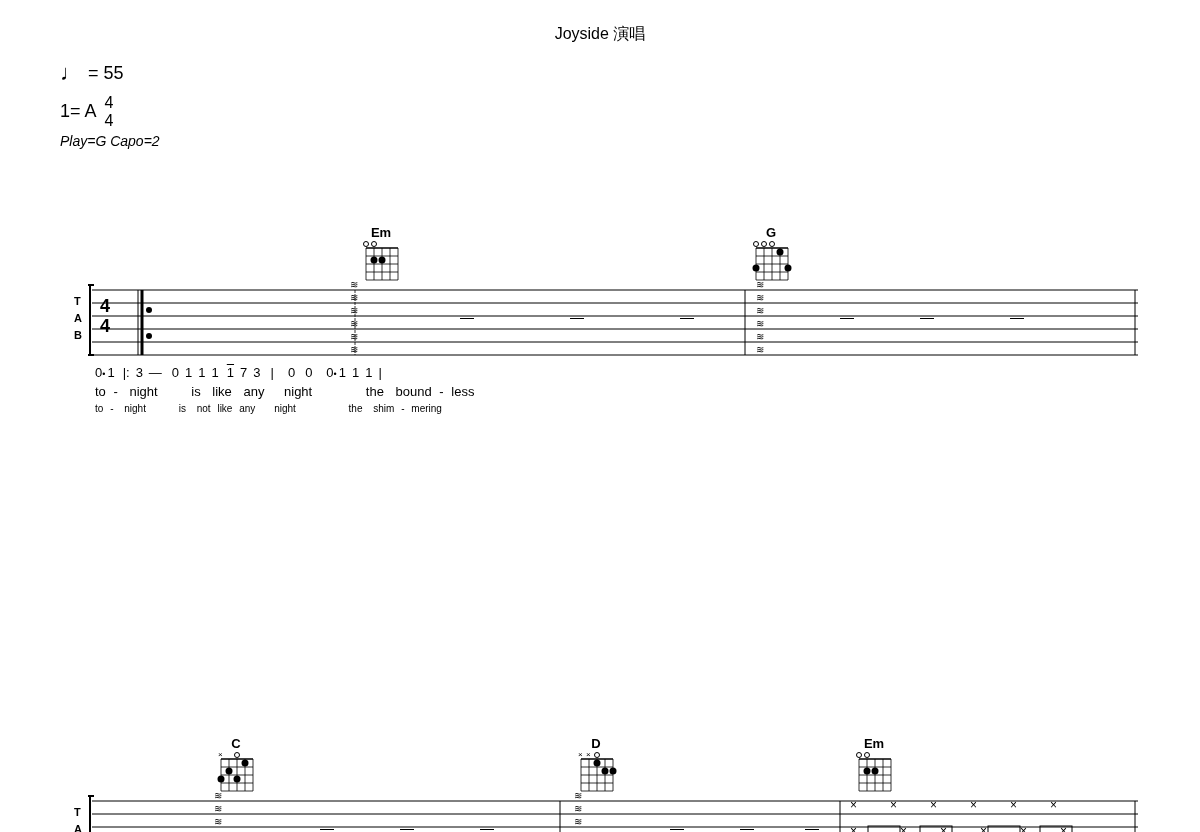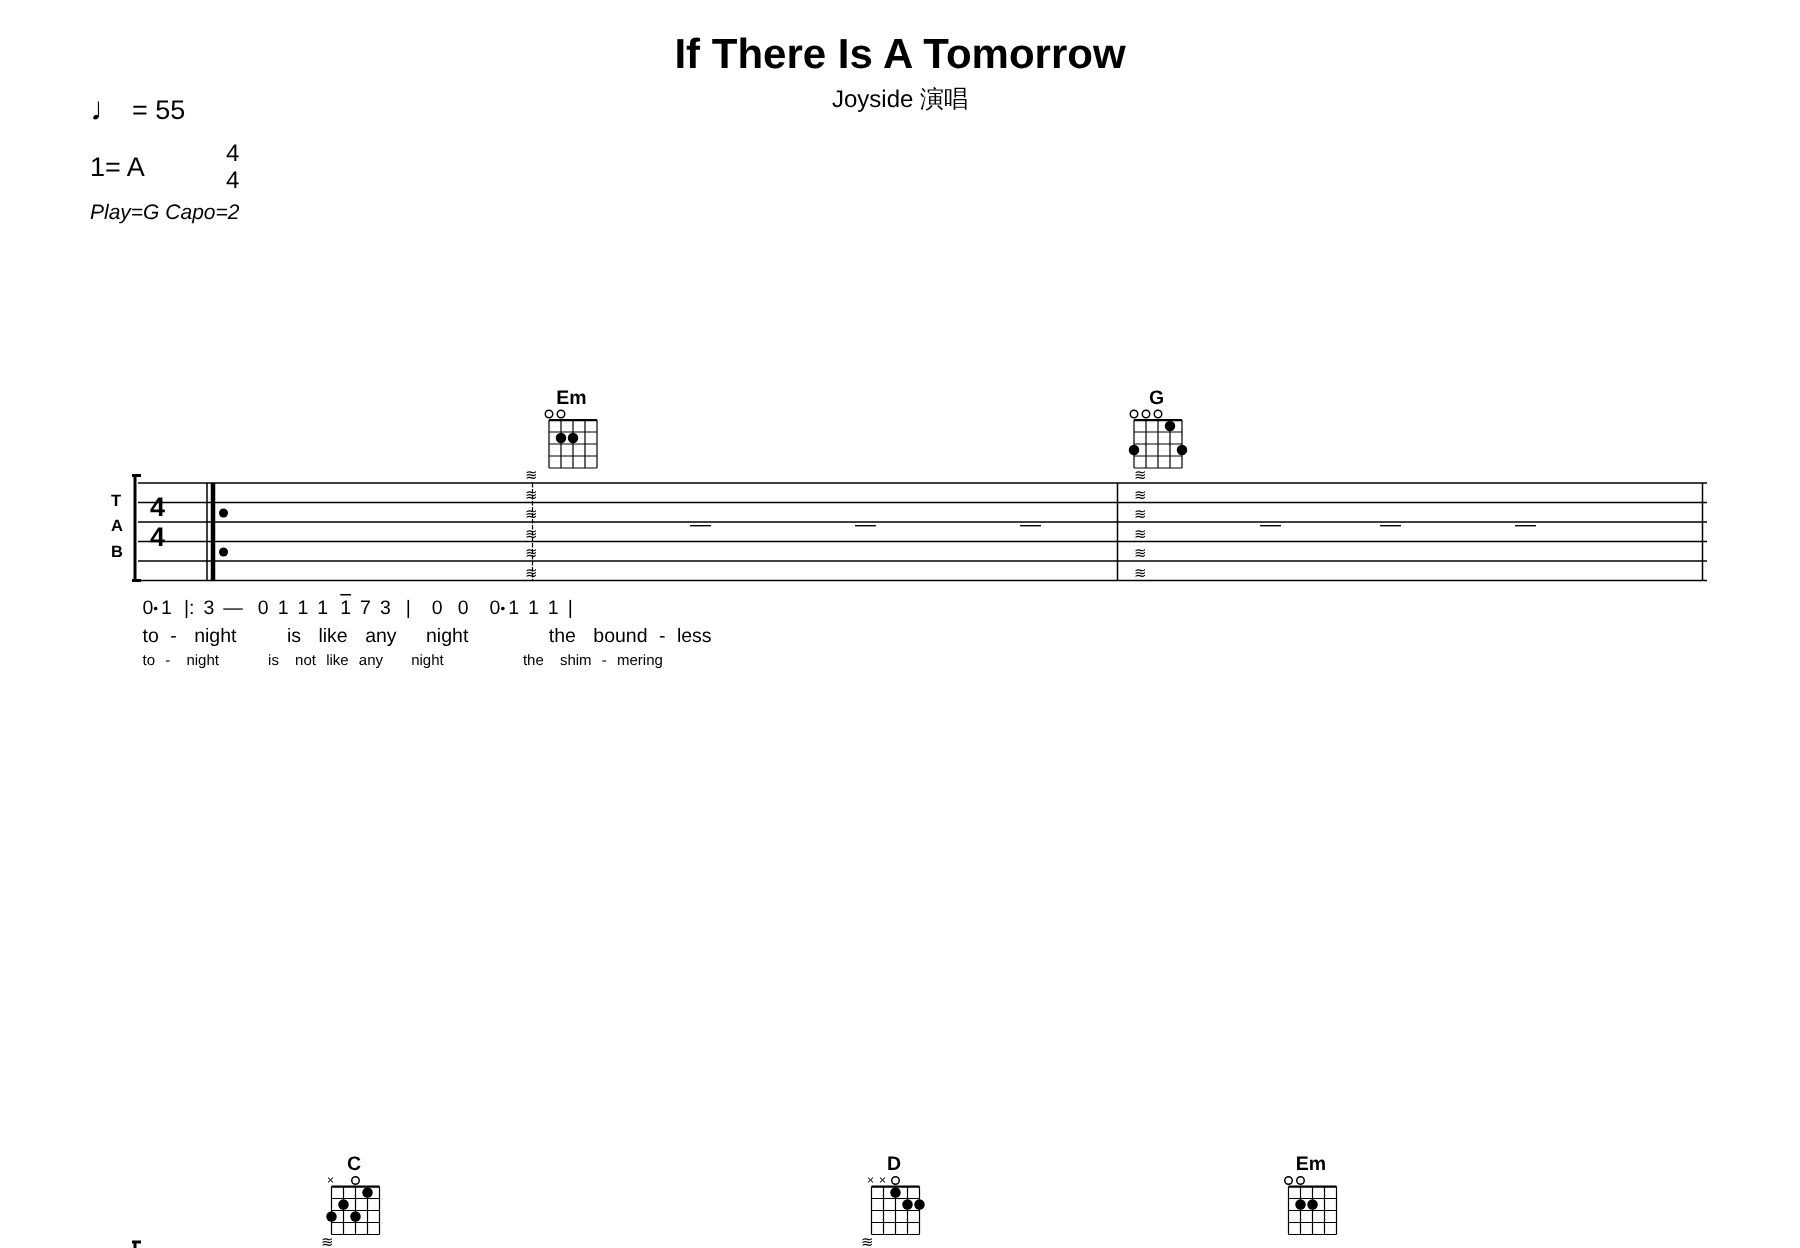--- a/index.html
+++ b/index.html
@@ -43,21 +43,20 @@
       display: flex;
       align-items: center;
       gap: 6px;
     }
     .key-line {
       font-size: 18px;
       margin-top: 8px;
       display: flex;
       align-items: center;
       gap: 4px;
-      justify-content: space-between;
     }
     .time-sig {
       display: inline-flex;
       flex-direction: column;
       align-items: center;
       font-size: 16px;
       line-height: 1.1;
       margin-left: 4px;
     }
     .capo-line {
@@ -74,21 +73,20 @@
       font-size: 14px;
       line-height: 1.6;
     }
   </style>
 </head>
 <body>
 
 <div class="page">
 
   <div class="title-section">
-    <div class="song-title">If There Is A Tomorrow</div>
     <div class="song-artist">Joyside 演唱</div>
   </div>
 
   <div class="meta-left">
     <div class="tempo-line">
       <span style="font-size:22px;">♩</span>
       <span>= 55</span>
     </div>
     <div class="key-line">
       <span>1= A</span>

